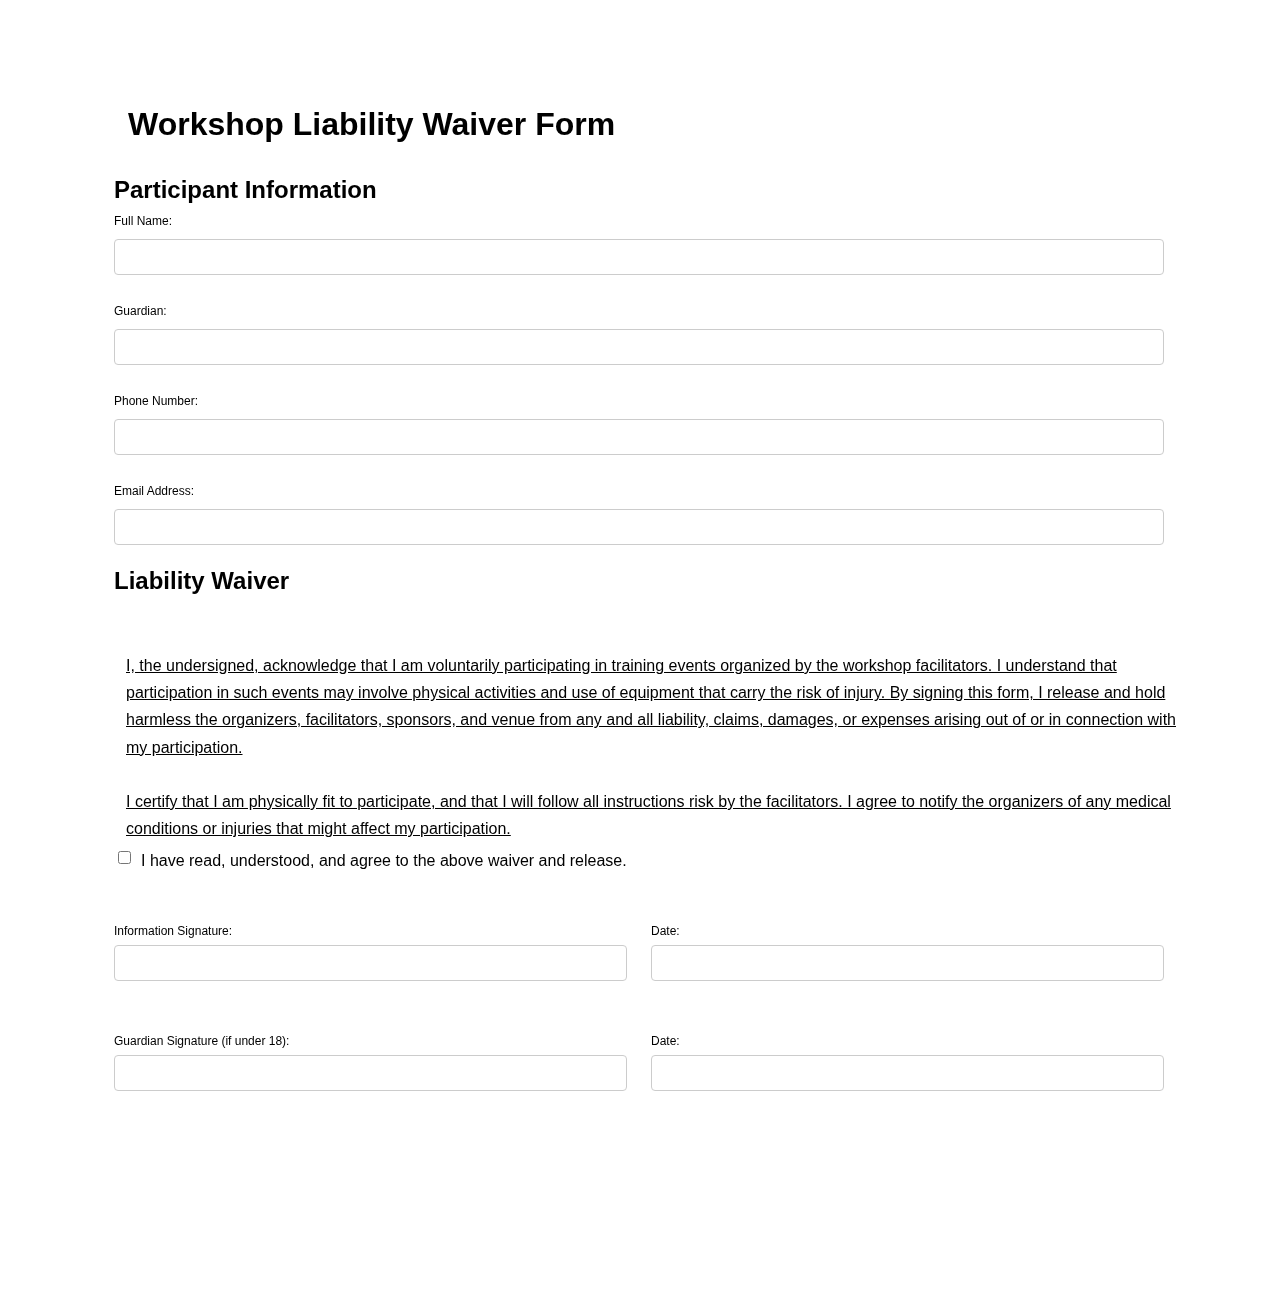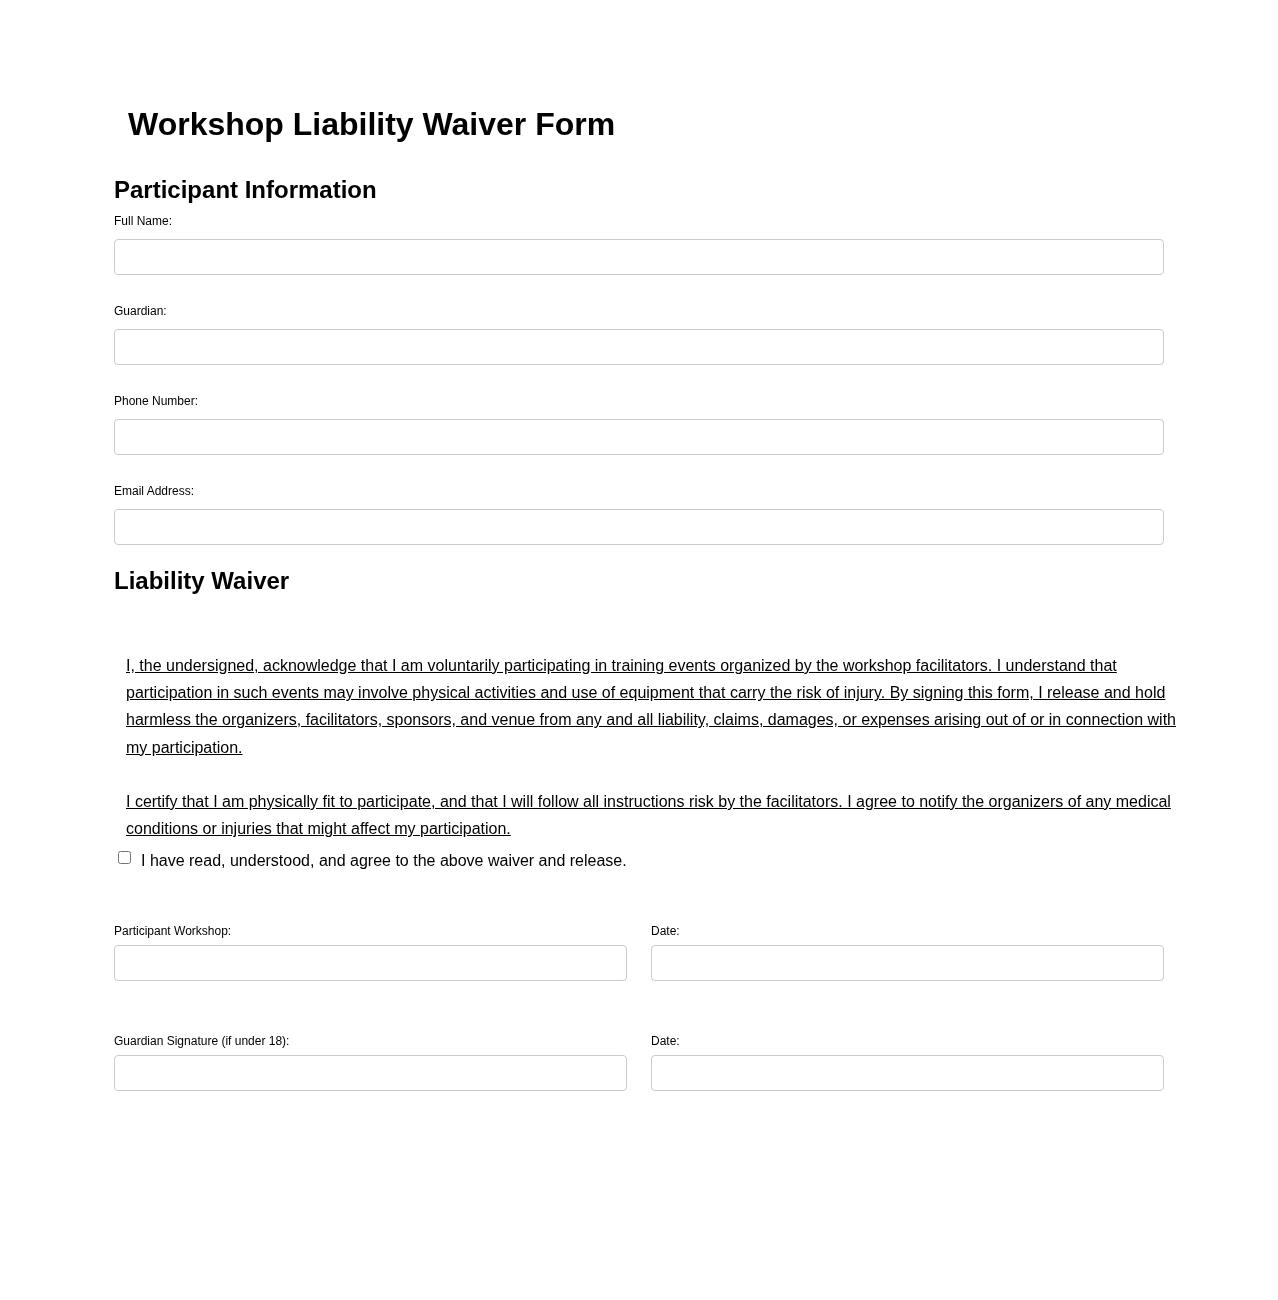--- a/index.html
+++ b/index.html
@@ -69,21 +69,21 @@
   <h2 style="top:567px;">Liability Waiver</h2>
 
   <p class="para" style="top:640px;">I, the undersigned, acknowledge that I am voluntarily participating in training events organized by the workshop facilitators. I understand that participation in such events may involve physical activities and use of equipment that carry the risk of injury. By signing this form, I release and hold harmless the organizers, facilitators, sponsors, and venue from any and all liability, claims, damages, or expenses arising out of or in connection with my participation.</p>
   <p class="para" style="top:776px;">I certify that I am physically fit to participate, and that I will follow all instructions risk by the facilitators. I agree to notify the organizers of any medical conditions or injuries that might affect my participation.</p>
 
   <div class="checkbox-row">
     <input class="checkbox" type="checkbox" style="">
     <span class="checkbox-label">I have read, understood, and agree to the above waiver and release.</span>
   </div>
 
-  <label class="label" style="top:921px; left:0;">Participant Workshop:</label>
+  <label class="label" style="top:921px; left:0;">Information Signature:</label>
   <input class="half-input" style="top: 945px; left: 0px;" type="text" value="">
   <label class="label" style="top:921px; left:537px;">Date:</label>
   <input class="half-input" style="top: 945px; left: 537px;" type="text" value="">
 
   <label class="label" style="top:1031px; left:0;">Guardian Signature (if under 18):</label>
   <input class="half-input" style="top: 1055px; left: 0px;" type="text" value="">
   <label class="label" style="top:1031px; left:537px;">Date:</label>
   <input class="half-input" style="top: 1055px; left: 537px;" type="text" value="">
 </div>
 

